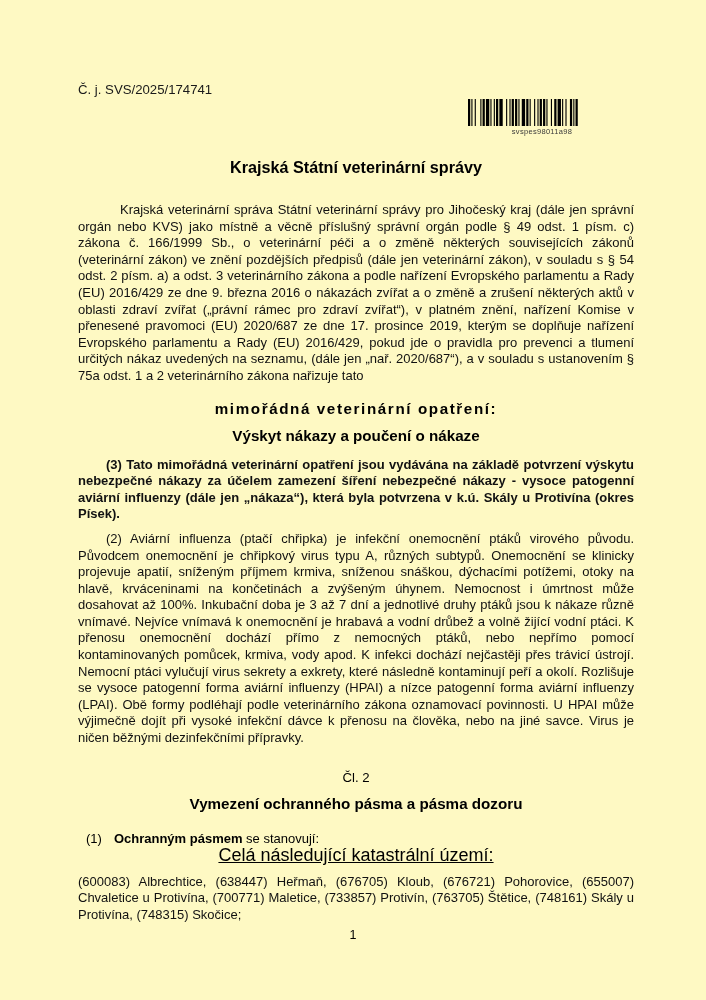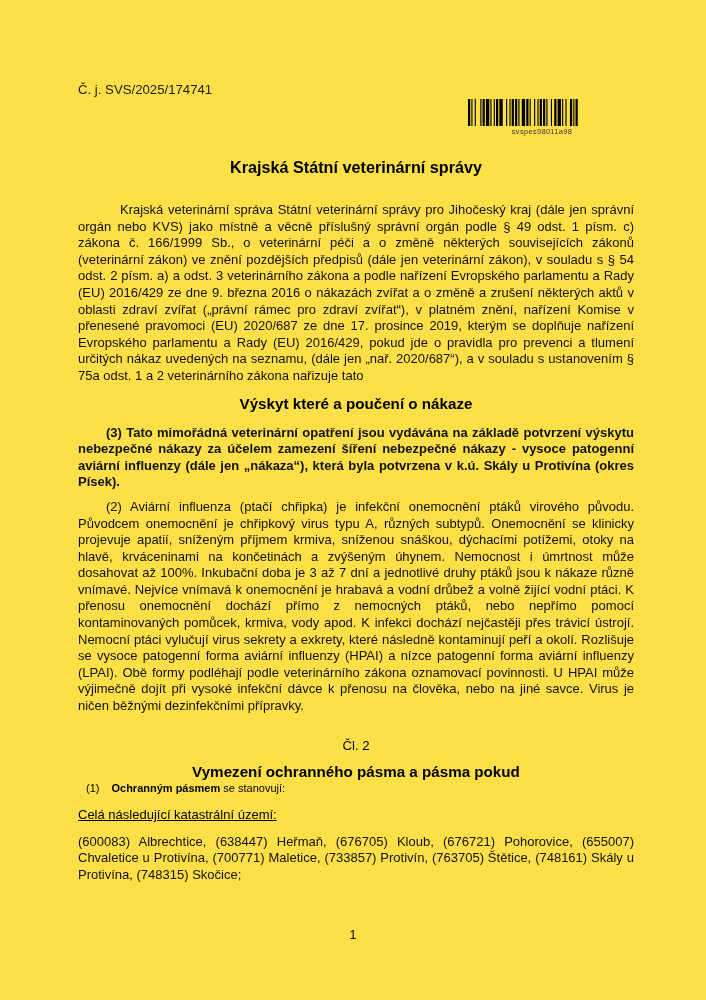--- a/index.html
+++ b/index.html
@@ -1,21 +1,21 @@
 <!DOCTYPE html>
 <html lang="cs"><head>
 <meta charset="utf-8">
 <style>
   * { margin: 0; padding: 0; box-sizing: border-box; }
   html, body { background: #808080; }
   body { width: 706px; font-family: "Liberation Sans", sans-serif; }
   .page {
     position: relative;
     width: 706px; height: 1000px;
-    background: #fde047;
+    background: #fef9c3;
     color: #000000;
     overflow: hidden;
   }
   .content {
     position: relative;
     padding: 82px 72px 0 78px;
   }
   .header-row {
     position: relative;
     height: 58px;
@@ -64,31 +64,32 @@
   }
   .article-title {
     margin-top: 10px;
     text-align: center;
     font-size: 15.2px;
     font-weight: bold;
   }
   .para-1 { margin-top: 13px; text-indent: 28px; font-weight: bold; }
   .para-2 { margin-top: 8px; text-indent: 28px; }
   .zone-line {
-    font-size: 11px;
+    margin-top: 19px;
+    font-size: 13px;
     line-height: 16.6px;
     padding-left: 8px;
   }
   .zone-prefix { margin-right: 12px; }
   .zone-bold { font-weight: bold; }
   .cadastral-heading {
-    margin-top: 11px;
-    font-size: 13px;
+    font-size: 18px;
     line-height: 16.6px;
     text-decoration: underline;
+    text-align: center;
   }
   .areas { margin-top: 10px; }
   .page-number {
     position: absolute;
     top: 928px; left: 0;
     width: 100%;
     text-align: center;
     font-size: 12.5px;
   }
 </style>
@@ -135,28 +136,29 @@
             <rect x="107.52" y="0" width="2.24" height="27" fill="#000"></rect>
           </svg>
         <div class="barcode-label">svspes98011a98</div>
       </div>
     </div>
 
     <h1 class="doc-title">Krajská Státní veterinární správy</h1>
 
     <p class="body-text intro">Krajská veterinární správa Státní veterinární správy pro Jihočeský kraj (dále jen správní orgán nebo KVS) jako místně a věcně příslušný správní orgán podle § 49 odst. 1 písm. c) zákona č. 166/1999 Sb., o veterinární péči a o změně některých souvisejících zákonů (veterinární zákon) ve znění pozdějších předpisů (dále jen veterinární zákon), v souladu s § 54 odst. 2 písm. a) a odst. 3 veterinárního zákona a podle nařízení Evropského parlamentu a Rady (EU) 2016/429 ze dne 9. března 2016 o nákazách zvířat a o změně a zrušení některých aktů v oblasti zdraví zvířat („právní rámec pro zdraví zvířat“), v platném znění, nařízení Komise v přenesené pravomoci (EU) 2020/687 ze dne 17. prosince 2019, kterým se doplňuje nařízení Evropského parlamentu a Rady (EU) 2016/429, pokud jde o pravidla pro prevenci a tlumení určitých nákaz uvedených na seznamu, (dále jen „nař. 2020/687“), a v souladu s ustanovením § 75a odst. 1 a 2 veterinárního zákona nařizuje tato</p>
 
+    <div class="measures-heading">mimořádná veterinární opatření:</div>
 
-    <div class="article-title">Výskyt které a poučení o nákaze</div>
+    <div class="article-title">Výskyt nákazy a poučení o nákaze</div>
 
     <p class="body-text para-1">(3) Tato mimořádná veterinární opatření jsou vydávána na základě potvrzení výskytu nebezpečné nákazy za účelem zamezení šíření nebezpečné nákazy - vysoce patogenní aviární influenzy (dále jen „nákaza“), která byla potvrzena v k.ú. Skály u Protivína (okres Písek).</p>
     <p class="body-text para-2">(2) Aviární influenza (ptačí chřipka) je infekční onemocnění ptáků virového původu. Původcem onemocnění je chřipkový virus typu A, různých subtypů. Onemocnění se klinicky projevuje apatií, sníženým příjmem krmiva, sníženou snáškou, dýchacími potížemi, otoky na hlavě, krváceninami na končetinách a zvýšeným úhynem. Nemocnost i úmrtnost může dosahovat až 100%. Inkubační doba je 3 až 7 dní a jednotlivé druhy ptáků jsou k nákaze různě vnímavé. Nejvíce vnímavá k onemocnění je hrabavá a vodní drůbež a volně žijící vodní ptáci. K přenosu onemocnění dochází přímo z nemocných ptáků, nebo nepřímo pomocí kontaminovaných pomůcek, krmiva, vody apod. K infekci dochází nejčastěji přes trávicí ústrojí. Nemocní ptáci vylučují virus sekrety a exkrety, které následně kontaminují peří a okolí. Rozlišuje se vysoce patogenní forma aviární influenzy (HPAI) a nízce patogenní forma aviární influenzy (LPAI). Obě formy podléhají podle veterinárního zákona oznamovací povinnosti. U HPAI může výjimečně dojít při vysoké infekční dávce k přenosu na člověka, nebo na jiné savce. Virus je ničen běžnými dezinfekčními přípravky.</p>
 
     <div class="article-number">Čl. 2</div>
-    <div class="article-title">Vymezení ochranného pásma a pásma pokud</div>
+    <div class="article-title">Vymezení ochranného pásma a pásma dozoru</div>
 
     <div class="zone-line">
       <span class="zone-prefix">(1)</span><span class="zone-bold">Ochranným pásmem</span><span> se stanovují:</span>
     </div>
 
     <div class="cadastral-heading">Celá následující katastrální území:</div>
 
     <p class="body-text areas">(600083) Albrechtice, (638447) Heřmaň, (676705) Kloub, (676721) Pohorovice, (655007) Chvaletice u Protivína, (700771) Maletice, (733857) Protivín, (763705) Štětice, (748161) Skály u Protivína, (748315) Skočice;</p>
 
   </div>

